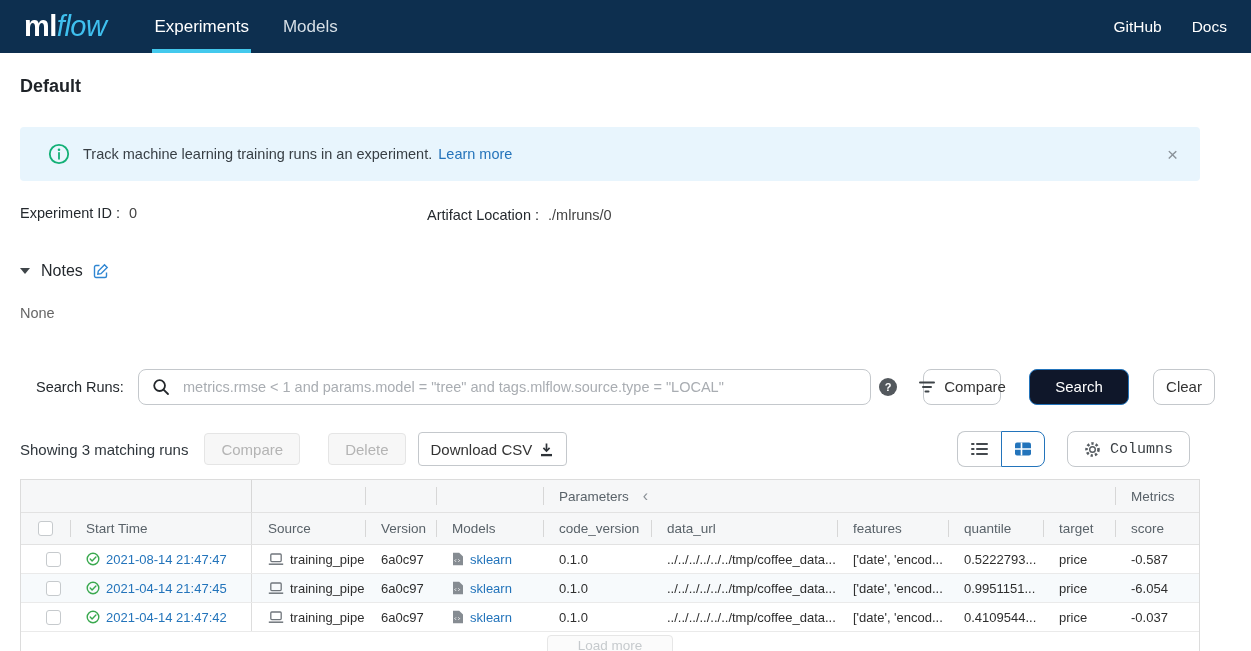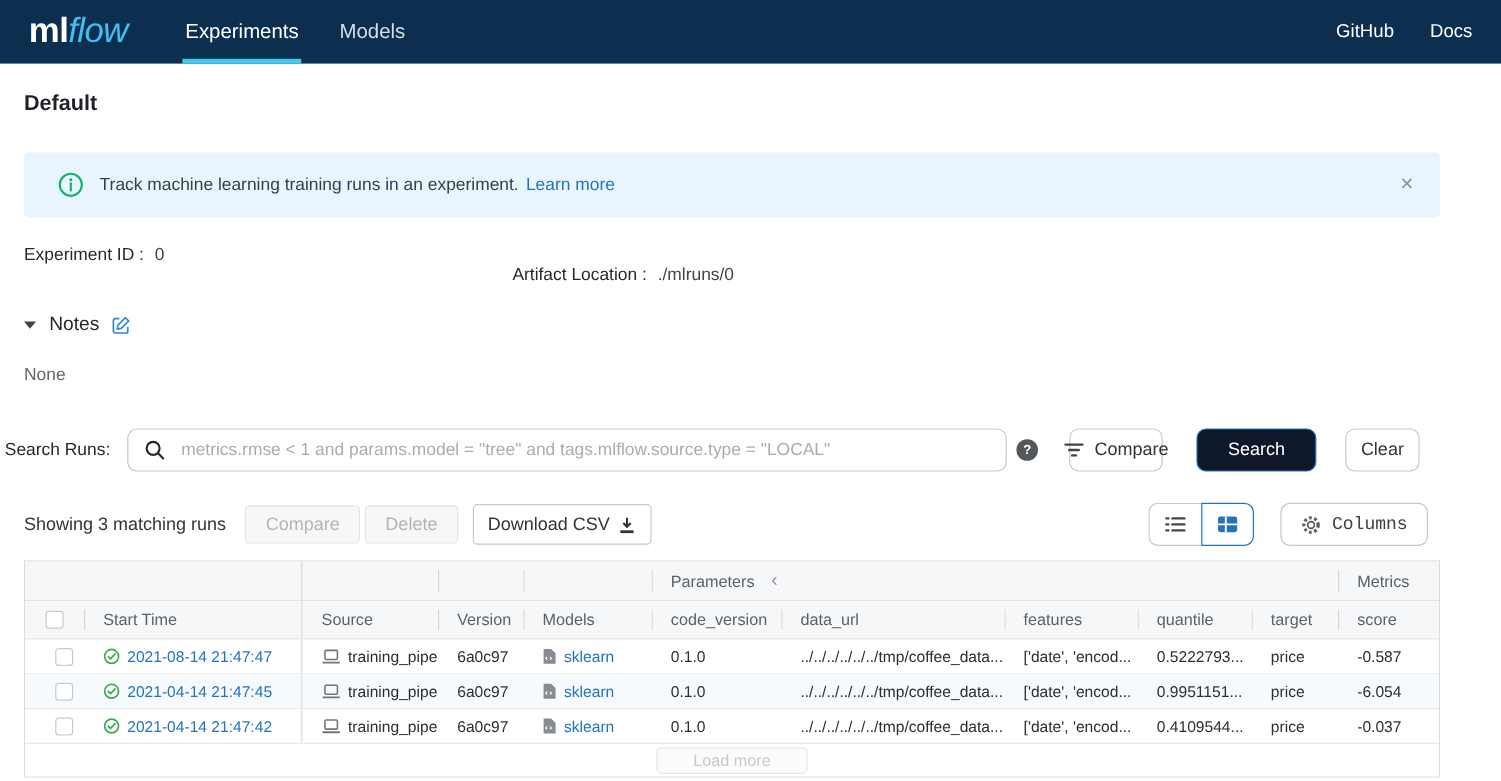--- a/index.html
+++ b/index.html
@@ -23,49 +23,49 @@
   .banner{position:relative;margin:30px 0 0 20px;width:1180px;height:54px;background:#e8f5fd;
           border-radius:4px;display:flex;align-items:center;padding:0 28px;font-size:14.5px;color:#383f45}
   .banner .b-icon{flex:none;margin-right:13px;display:flex}
   .banner-link{color:#2574bb;margin-left:6px;cursor:pointer;text-decoration:none}
   .banner-close{position:absolute;right:22px;top:50%;transform:translateY(-50%);font-size:19px;
                 color:#8a9299;cursor:pointer;line-height:1}
 
   .meta-row{position:relative;margin-top:24px;padding-left:20px;font-size:14.5px;height:18px}
   .meta-label{color:#24292e}
   .meta-value{color:#444;margin-left:9px}
-  .meta-artifact{position:absolute;left:427px;top:16px}
+  .meta-artifact{position:absolute;left:427px;top:2px}
 
   .notes-row{margin-top:38px;padding-left:20px;display:flex;align-items:center;height:20px}
   .caret{width:0;height:0;border-left:5px solid transparent;border-right:5px solid transparent;
          border-top:6px solid #3f4549;cursor:pointer}
   .notes-label{font-size:16px;color:#24292e;margin-left:11px;cursor:pointer}
   .notes-row .e-icon{margin-left:10px;display:flex;cursor:pointer}
   .notes-none{margin-top:24px;padding-left:20px;font-size:14.5px;color:#666;height:17px}
 
   
-  .search-row{margin-top:28px;display:flex;align-items:center;padding-left:4px;height:49px}
+  .search-row{margin-top:40px;display:flex;align-items:center;padding-left:36px;height:49px}
   .search-label{width:102px;font-size:14.5px;color:#24292e;flex:none}
   .search-box{position:relative;width:733px;height:36px;flex:none}
   .search-box input{width:100%;height:100%;border:1px solid #c4c8cc;border-radius:8px;
       padding:0 12px 0 44px;font-size:14.5px;color:#333;outline:none;font-family:inherit;background:#fff}
   .search-box input::placeholder{color:#a9adb2}
   .s-icon{position:absolute;left:14px;top:9px;display:flex}
   .help{margin-left:8px;width:18px;height:18px;border-radius:50%;background:#53585d;color:#fff;
         font-size:11px;font-weight:bold;display:flex;align-items:center;justify-content:center;cursor:pointer;flex:none}
   .btn{height:36px;border-radius:8px;font-size:15px;font-family:inherit;cursor:pointer;
        display:flex;align-items:center;justify-content:center;background:#fff;border:1px solid #c4c8cc;color:#333}
   .btn-filter{width:78px;margin-left:26px;gap:8px}
   .btn-primary{width:100px;margin-left:28px;background:#0f172a;border-color:#2374bb;color:#fff}
   .btn-clear{width:62px;margin-left:24px}
 
   
   .actions-row{margin-top:20px;display:flex;align-items:center;padding:0 61px 0 20px;height:36px}
   .showing{font-size:15px;color:#2f363c}
-  .btn-disabled{height:32px;border-radius:4px;font-size:15px;padding:0 16px;margin-left:4px;
+  .btn-disabled{height:32px;border-radius:4px;font-size:15px;padding:0 16px;margin-left:28px;
       background:#f7f7f7;border:1px solid #e5e5e5;color:#b4b4b4;font-family:inherit;cursor:default}
   .btn-disabled.first{margin-left:16px}
   .btn-download{height:34px;border:1px solid #c4c8cc;background:#fff;border-radius:4px;color:#333;
       font-size:15px;padding:0 12px;margin-left:12px;display:flex;align-items:center;gap:7px;
       font-family:inherit;cursor:pointer}
   .view-toggle{margin-left:auto;display:flex}
   .vt-btn{width:44px;height:36px;background:#fff;border:1px solid #c4c8cc;display:flex;
       align-items:center;justify-content:center;cursor:pointer}
   .vt-list{border-radius:8px 0 0 8px;border-right:none}
   .vt-grid{border-radius:0 8px 8px 0;border:1px solid #2374bb}

